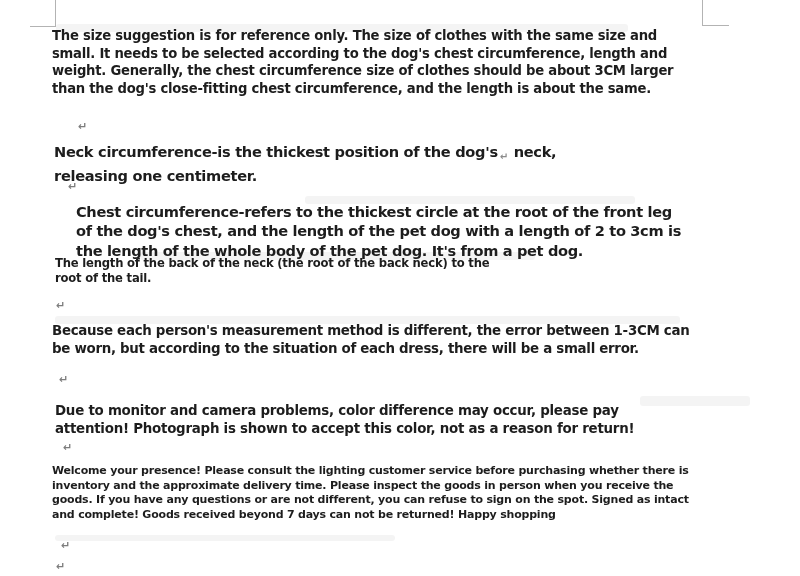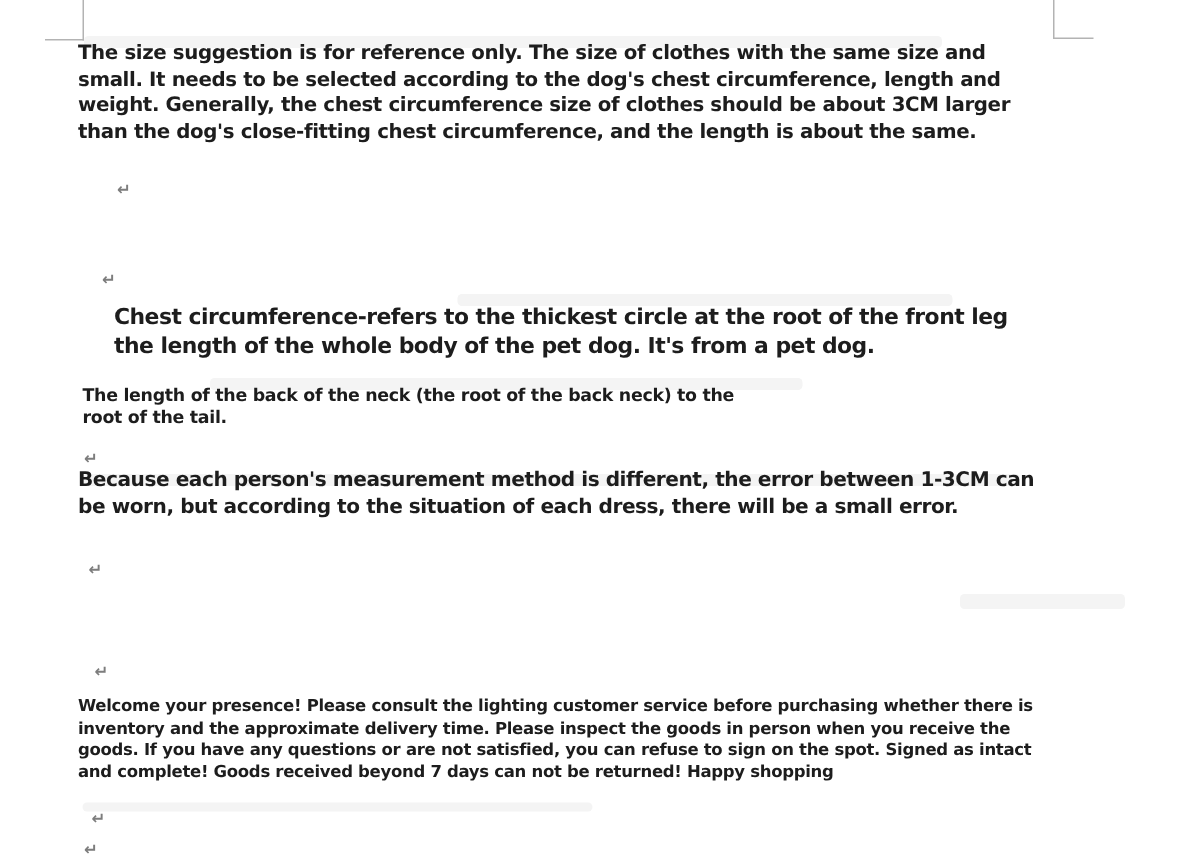--- a/index.html
+++ b/index.html
@@ -11,21 +11,21 @@
     font-family:"DejaVu Sans","Liberation Sans",sans-serif;
     color:#1d1d1d;
   }
   .para{position:absolute;font-weight:bold;}
   .ln{white-space:nowrap;}
   
   .p1{left:52px;top:27px;font-size:13.2px;line-height:17.6px;letter-spacing:-0.25px;}
   .p2{left:54px;top:143px;font-size:14.6px;line-height:18.8px;letter-spacing:-0.3px;}
   .p3{left:57px;top:202px;font-size:14.6px;line-height:19.4px;letter-spacing:-0.35px;margin-left:19px;}
   .p4{left:55px;top:256px;font-size:11.6px;line-height:15px;letter-spacing:-0.2px;}
-  .p5{left:52px;top:312px;font-size:13.4px;line-height:17.8px;letter-spacing:-0.3px;}
+  .p5{left:52px;top:322px;font-size:13.4px;line-height:17.8px;letter-spacing:-0.3px;}
   .p6{left:55px;top:402px;font-size:13.4px;line-height:17.8px;letter-spacing:-0.25px;}
   .p7{left:52px;top:464px;font-size:11px;line-height:14.7px;letter-spacing:-0.2px;}
   
   .pmark{
     position:absolute;
     color:#7d7d7d;
     font-size:11px;
     font-weight:bold;
     line-height:11px;
   }
@@ -74,48 +74,57 @@
 
   <div class="para p1">
     <div class="ln">The size suggestion is for reference only. The size of clothes with the same size and</div>
     <div class="ln">small. It needs to be selected according to the dog's chest circumference, length and</div>
     <div class="ln">weight. Generally, the chest circumference size of clothes should be about 3CM larger</div>
     <div class="ln">than the dog's close-fitting chest circumference, and the length is about the same.</div>
   </div>
 
   <span class="pmark" style="left:78px;top:121px;">↵</span>
 
+  <div class="para p2">
+    <div class="ln"><span>Neck circumference-is the thickest position of the dog's</span><span class="pmark-inline">↵</span><span> neck,</span></div>
+    <div class="ln">releasing one centimeter.</div>
+  </div>
 
   <span class="pmark" style="left:68px;top:181px;">↵</span>
 
   <div class="para p3">
     <div class="ln">Chest circumference-refers to the thickest circle at the root of the front leg</div>
+    <div class="ln">of the dog's chest, and the length of the pet dog with a length of 2 to 3cm is</div>
     <div class="ln">the length of the whole body of the pet dog. It's from a pet dog.</div>
   </div>
 
   <div class="para p4">
     <div class="ln">The length of the back of the neck (the root of the back neck) to the</div>
     <div class="ln">root of the tail.</div>
   </div>
 
   <span class="pmark" style="left:56px;top:300px;">↵</span>
 
   <div class="para p5">
     <div class="ln">Because each person's measurement method is different, the error between 1-3CM can</div>
     <div class="ln">be worn, but according to the situation of each dress, there will be a small error.</div>
   </div>
 
   <span class="pmark" style="left:59px;top:374px;">↵</span>
 
+  <div class="para p6">
+    <div class="ln">Due to monitor and camera problems, color difference may occur, please pay</div>
+    <div class="ln">attention! Photograph is shown to accept this color, not as a reason for return!</div>
+  </div>
 
   <span class="pmark" style="left:63px;top:442px;">↵</span>
 
   <div class="para p7">
     <div class="ln">Welcome your presence! Please consult the lighting customer service before purchasing whether there is</div>
     <div class="ln">inventory and the approximate delivery time. Please inspect the goods in person when you receive the</div>
-    <div class="ln">goods. If you have any questions or are not satisfied, you can refuse to sign on the spot. Signed as intact</div>
+    <div class="ln">goods. If you have any questions or are not different, you can refuse to sign on the spot. Signed as intact</div>
     <div class="ln">and complete! Goods received beyond 7 days can not be returned! Happy shopping</div>
   </div>
 
   <span class="pmark" style="left:61px;top:540px;">↵</span>
   <span class="pmark" style="left:56px;top:561px;">↵</span>
 
 </div>
 
 </body></html>

